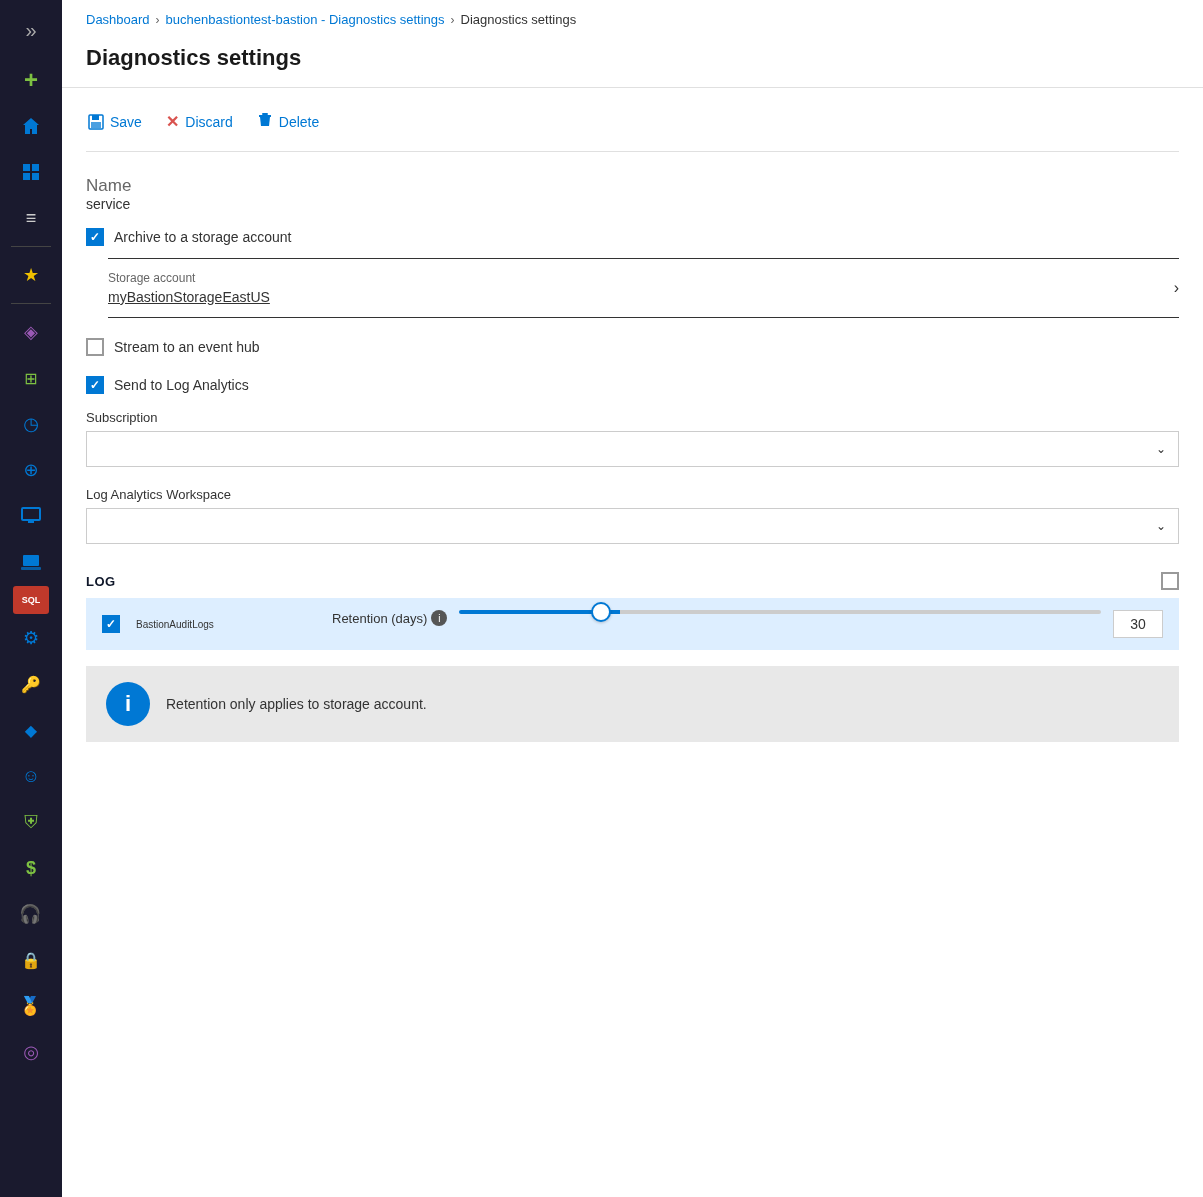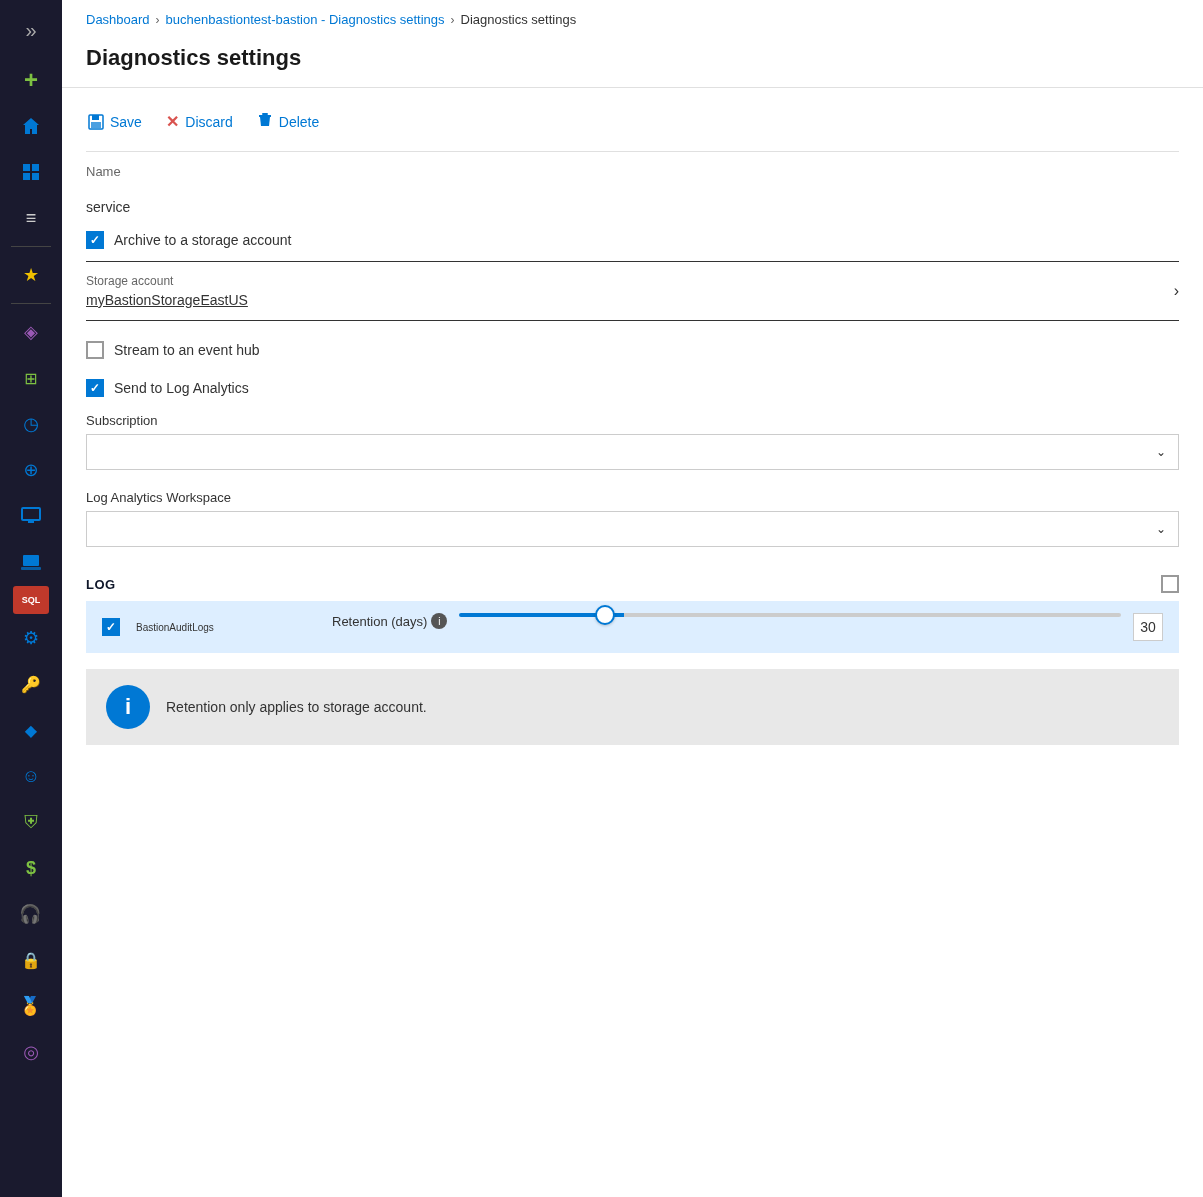--- a/index.html
+++ b/index.html
@@ -66,40 +66,40 @@
     .content {
       padding: 20px 24px;
       flex: 1;
     }
 
     
     .toolbar {
       display: flex;
       align-items: center;
       gap: 20px;
-      margin-bottom: 12px;
+      margin-bottom: 24px;
       padding-bottom: 16px;
       border-bottom: 1px solid #e0e0e0;
     }
     .toolbar-btn {
       display: flex;
       align-items: center;
       gap: 6px;
       background: none;
       border: none;
       cursor: pointer;
       color: #0078d4;
       font-size: 14px;
       padding: 4px 2px;
     }
     .toolbar-btn.delete-btn { color: #0078d4; }
 
     
     .field-group { margin-bottom: 16px; }
-    .field-label { font-size: 13px; color: #666; margin-bottom: 20px; }
+    .field-label { font-size: 17px; color: #666; margin-bottom: 0; }
     .field-value { font-size: 14px; color: #333; font-weight: 400; }
 
     
     .checkbox-row {
       display: flex;
       align-items: center;
       gap: 10px;
       margin-bottom: 12px;
     }
     .checkbox-row label { font-size: 14px; color: #333; cursor: pointer; }
@@ -119,20 +119,21 @@
     
     .storage-selector {
       display: flex;
       align-items: center;
       justify-content: space-between;
       padding: 12px 0 12px;
       border-top: 1px solid #333;
       border-bottom: 1px solid #333;
       margin-bottom: 20px;
       cursor: pointer;
+      margin-left: 22px;
     }
     .storage-selector-left .sub-label { font-size: 12px; color: #666; margin-bottom: 4px; }
     .storage-selector-left .storage-name { font-size: 14px; color: #333; text-decoration: underline; }
     .storage-selector-chevron { font-size: 16px; color: #333; }
 
     
     .select-group { margin-bottom: 20px; }
     .select-label { font-size: 13px; color: #333; margin-bottom: 6px; }
     .select-wrapper {
       position: relative;
@@ -220,21 +221,21 @@
       border: 2px solid #0078d4;
       border-radius: 50%;
       position: absolute;
       top: 50%;
       left: 22%;
       transform: translate(-50%, -50%);
       cursor: pointer;
       box-shadow: 0 1px 3px rgba(0,0,0,0.2);
     }
     .retention-value-box {
-      width: 30px; height: 28px;
+      width: 50px; height: 28px;
       border: 1px solid #ccc;
       background: #fff;
       display: flex; align-items: center; justify-content: center;
       font-size: 14px; color: #333;
     }
 
     
     .info-banner {
       display: flex;
       align-items: center;

